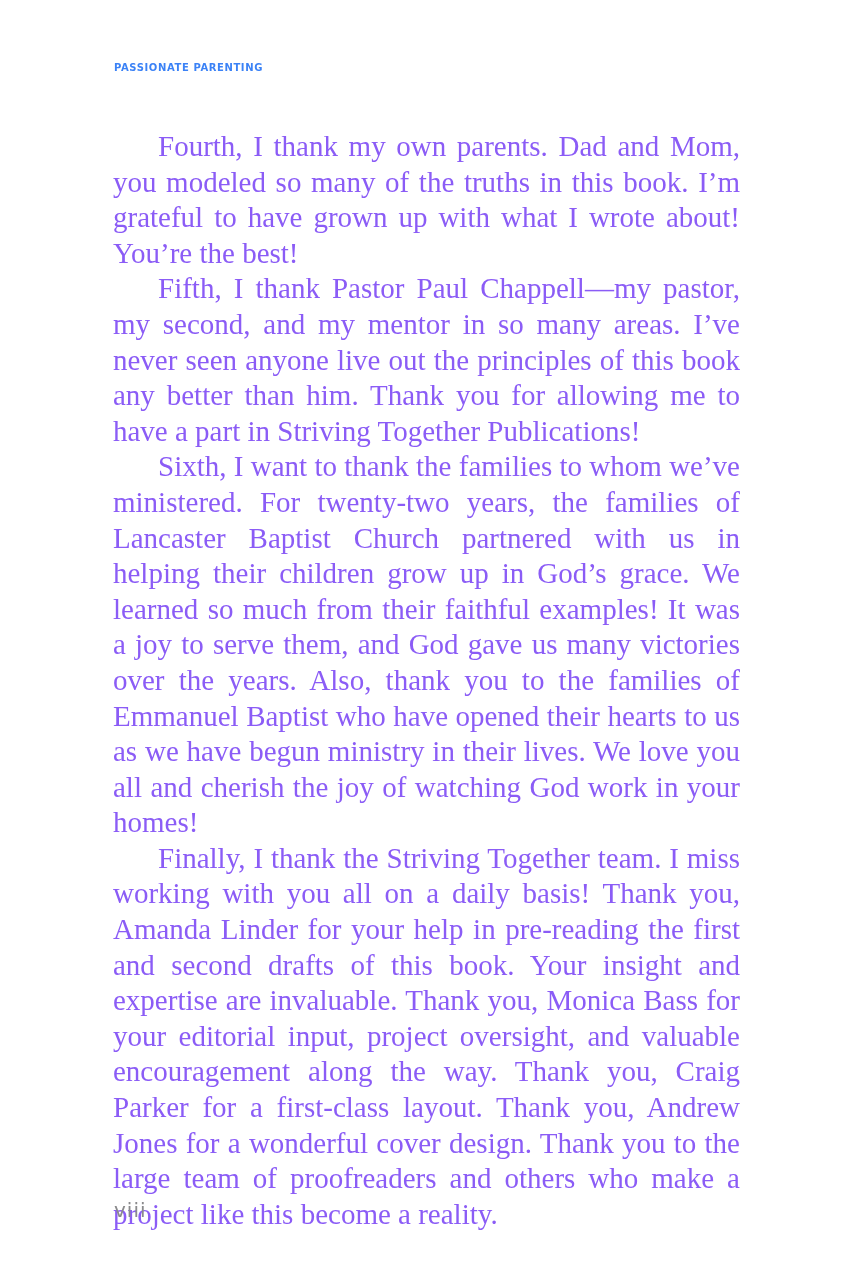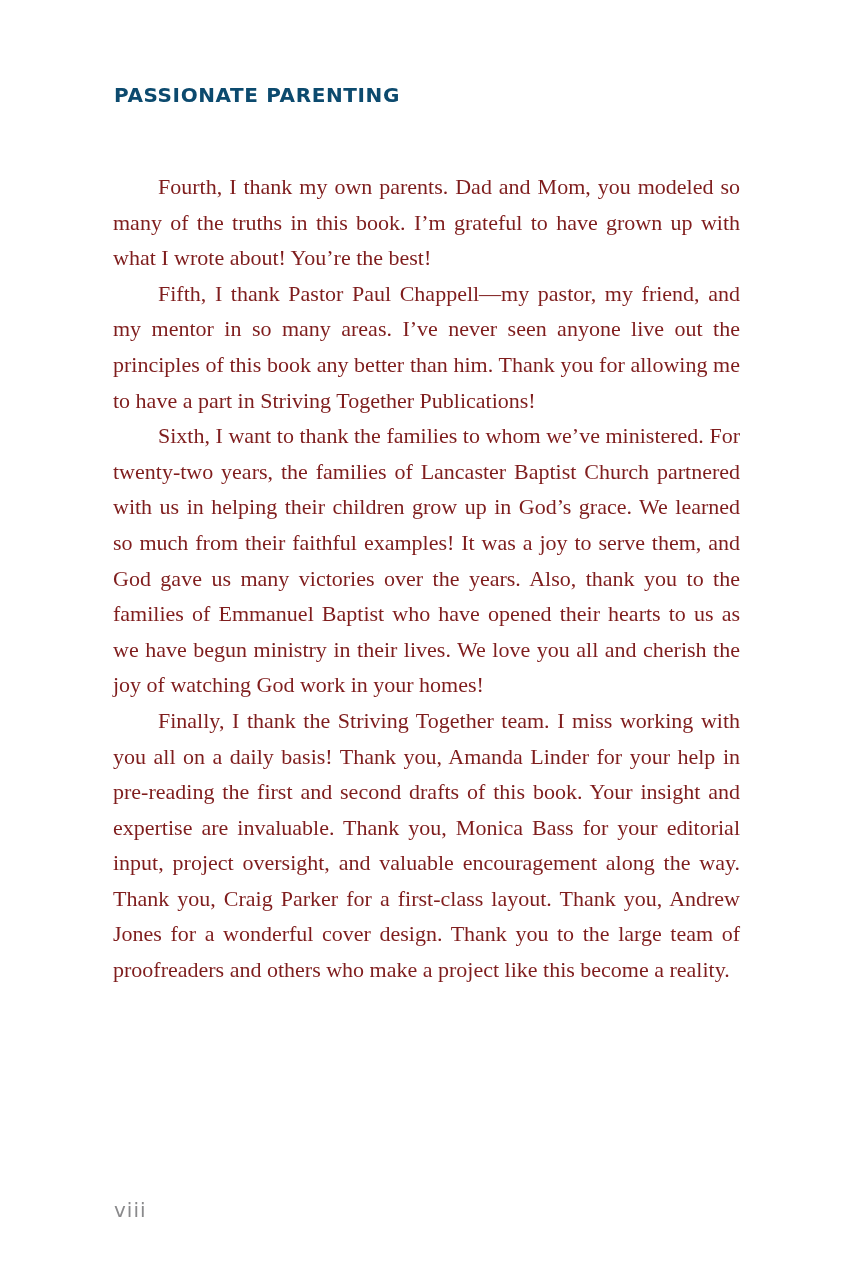--- a/index.html
+++ b/index.html
@@ -12,36 +12,34 @@
       height: 1280px;
       position: relative;
       overflow: hidden;
     }
     .running-head {
       position: absolute;
       left: 114px;
       top: 62px;
       font-family: "DejaVu Sans", sans-serif;
       font-weight: bold;
-      font-size: 20px;
+      font-size: 10px;
       letter-spacing: 0.6px;
-      color: #0c4a6e;
-      margin-top: 21px;
+      color: #3b82f6;
     }
     .body-text {
       position: absolute;
       left: 113px;
       top: 129px;
       width: 627px;
       font-family: "Liberation Serif", serif;
-      font-size: 22px;
+      font-size: 29px;
       line-height: 35.6px;
-      color: #7f1d1d;
+      color: #8b5cf6;
       text-align: justify;
-      margin-top: 40px;
     }
     .body-text p {
       margin: 0;
       text-indent: 45px;
     }
     .folio {
       position: absolute;
       left: 114px;
       top: 1198px;
       font-family: "DejaVu Sans", sans-serif;
@@ -50,18 +48,18 @@
       color: #8a8a8c;
     }
   </style>
 </head>
 <body>
 
 <div class="running-head">PASSIONATE PARENTING</div>
 
 <div class="body-text">
   <p>Fourth, I thank my own parents. Dad and Mom, you modeled so many of the truths in this book. I’m grateful to have grown up with what I wrote about! You’re the best!</p>
-  <p>Fifth, I thank Pastor Paul Chappell—my pastor, my friend, and my mentor in so many areas. I’ve never seen anyone live out the principles of this book any better than him. Thank you for allowing me to have a part in Striving Together Publications!</p>
+  <p>Fifth, I thank Pastor Paul Chappell—my pastor, my second, and my mentor in so many areas. I’ve never seen anyone live out the principles of this book any better than him. Thank you for allowing me to have a part in Striving Together Publications!</p>
   <p>Sixth, I want to thank the families to whom we’ve ministered. For twenty-two years, the families of Lancaster Baptist Church partnered with us in helping their children grow up in God’s grace. We learned so much from their faithful examples! It was a joy to serve them, and God gave us many victories over the years. Also, thank you to the families of Emmanuel Baptist who have opened their hearts to us as we have begun ministry in their lives. We love you all and cherish the joy of watching God work in your homes!</p>
   <p>Finally, I thank the Striving Together team. I miss working with you all on a daily basis! Thank you, Amanda Linder for your help in pre-reading the first and second drafts of this book. Your insight and expertise are invaluable. Thank you, Monica Bass for your editorial input, project oversight, and valuable encouragement along the way. Thank you, Craig Parker for a first-class layout. Thank you, Andrew Jones for a wonderful cover design. Thank you to the large team of proofreaders and others who make a project like this become a reality.</p>
 </div>
 
 <div class="folio">viii</div>
 
 </body></html>

